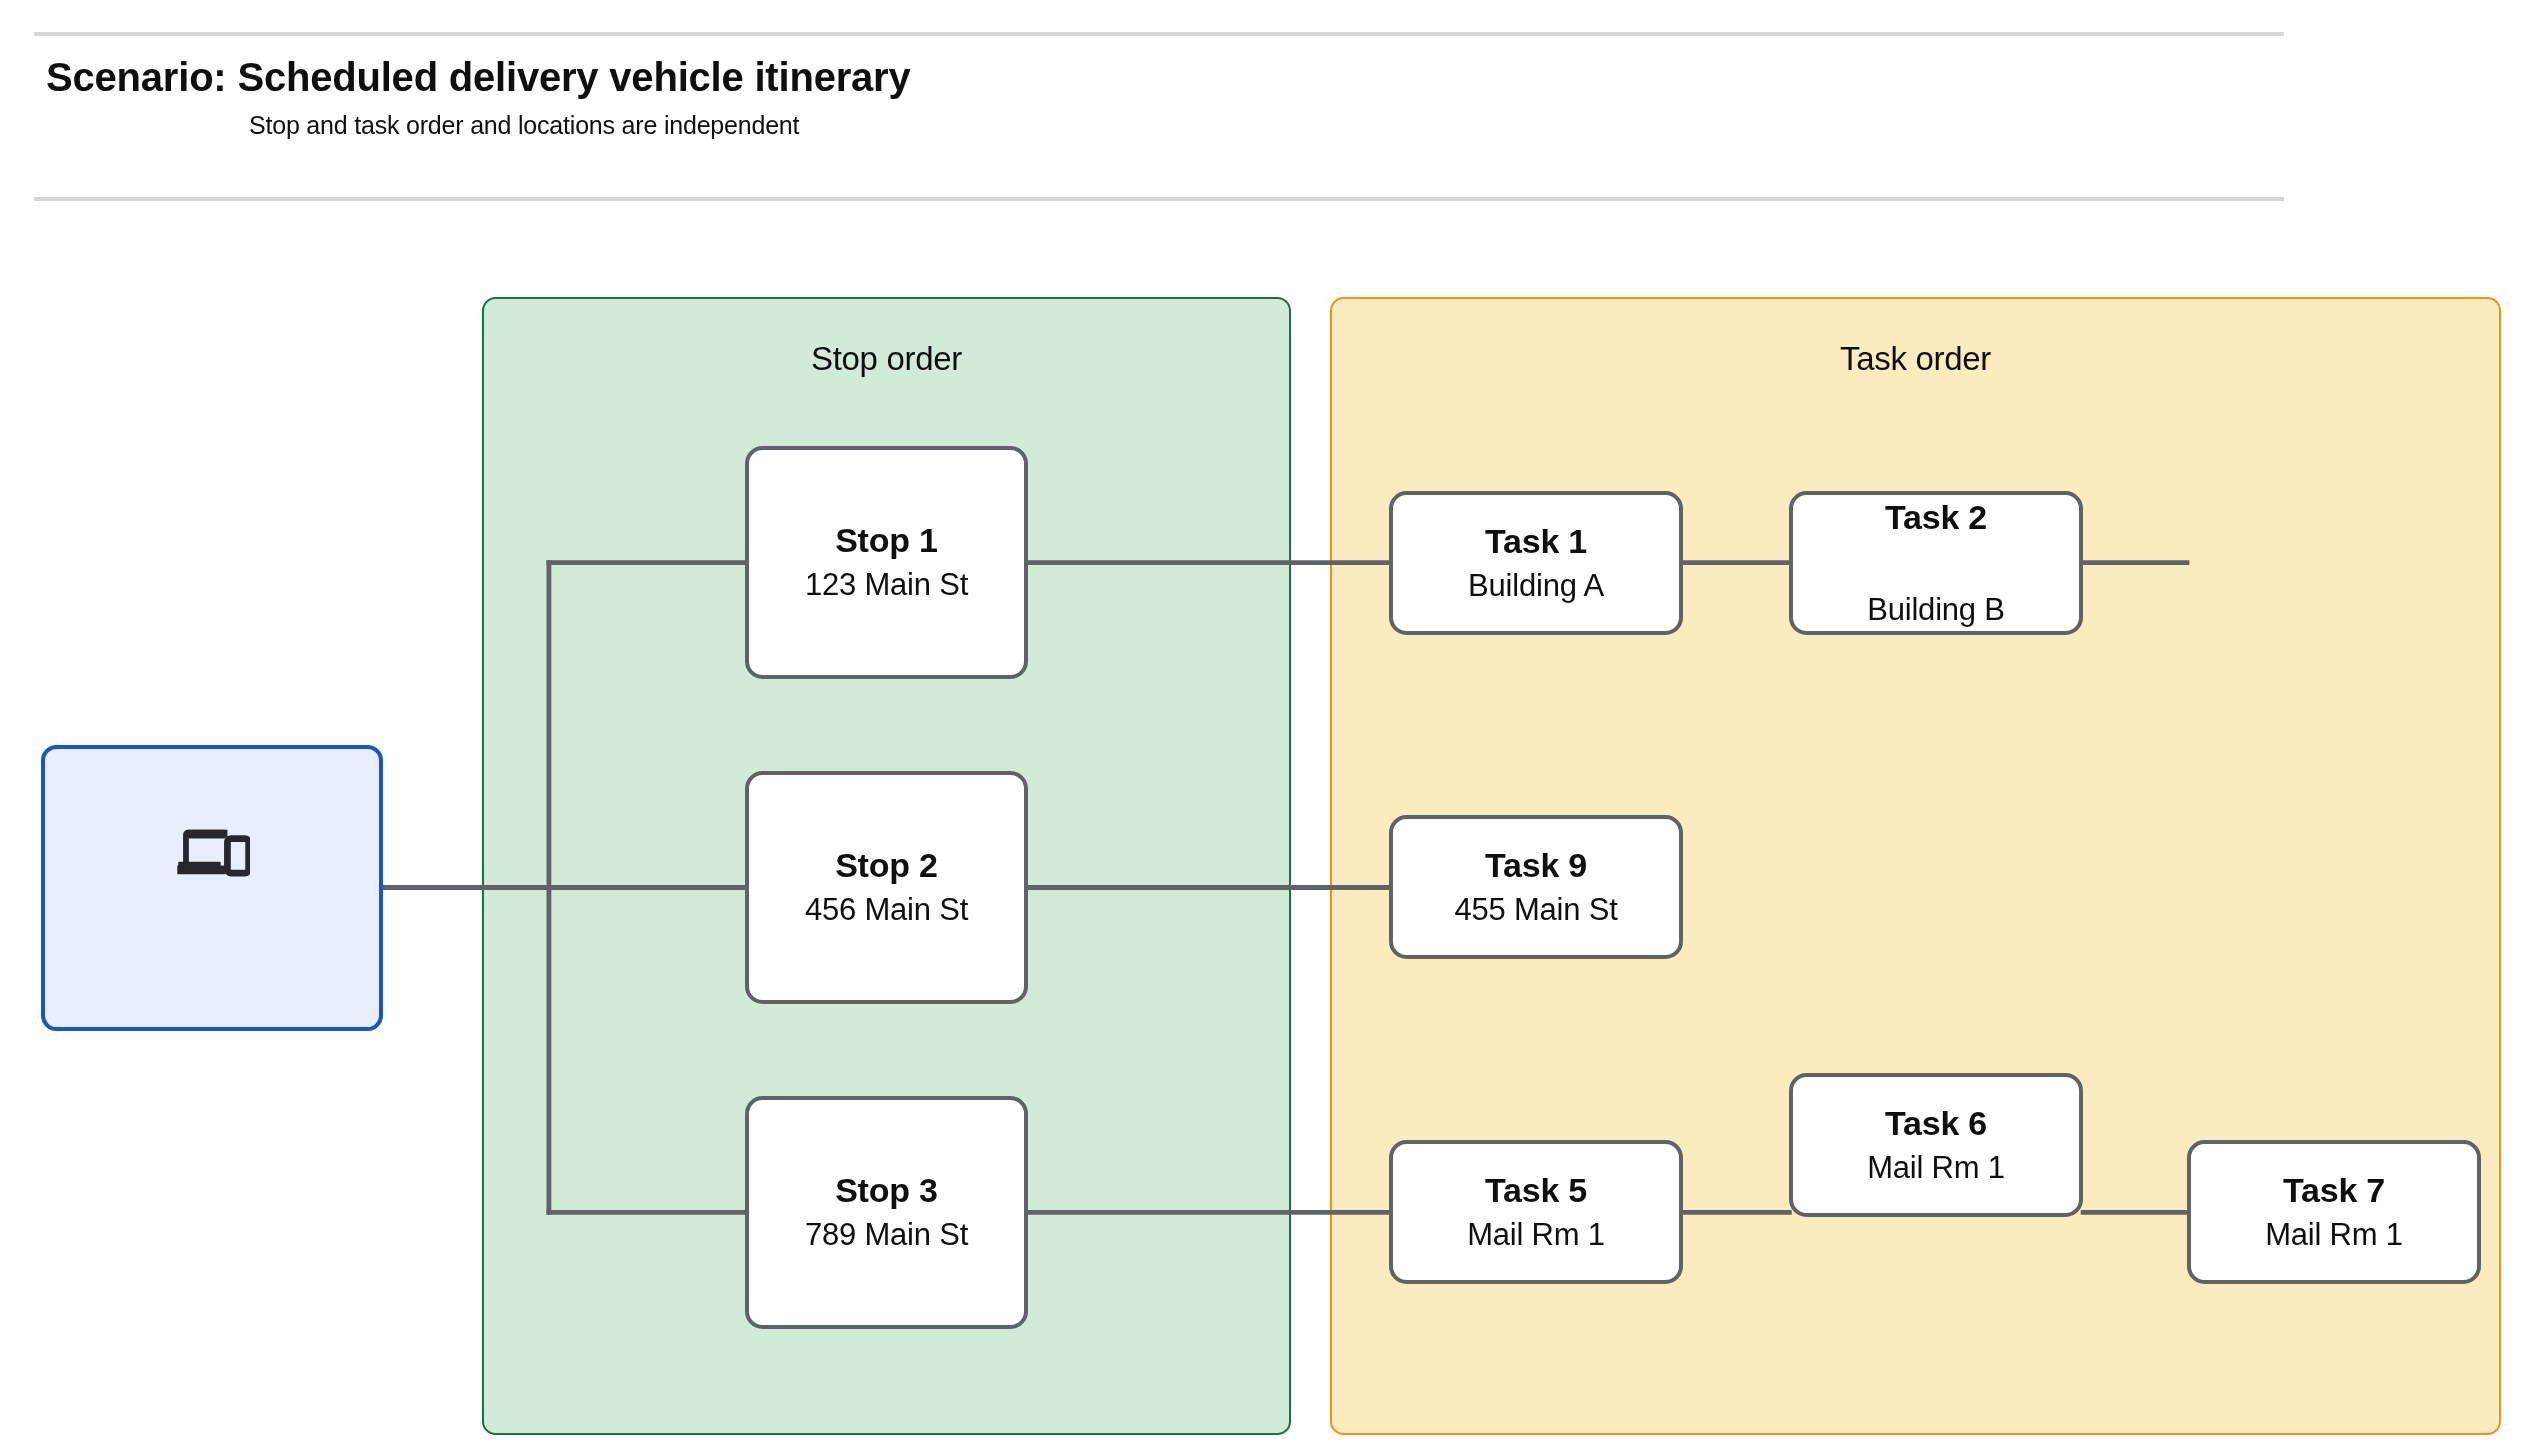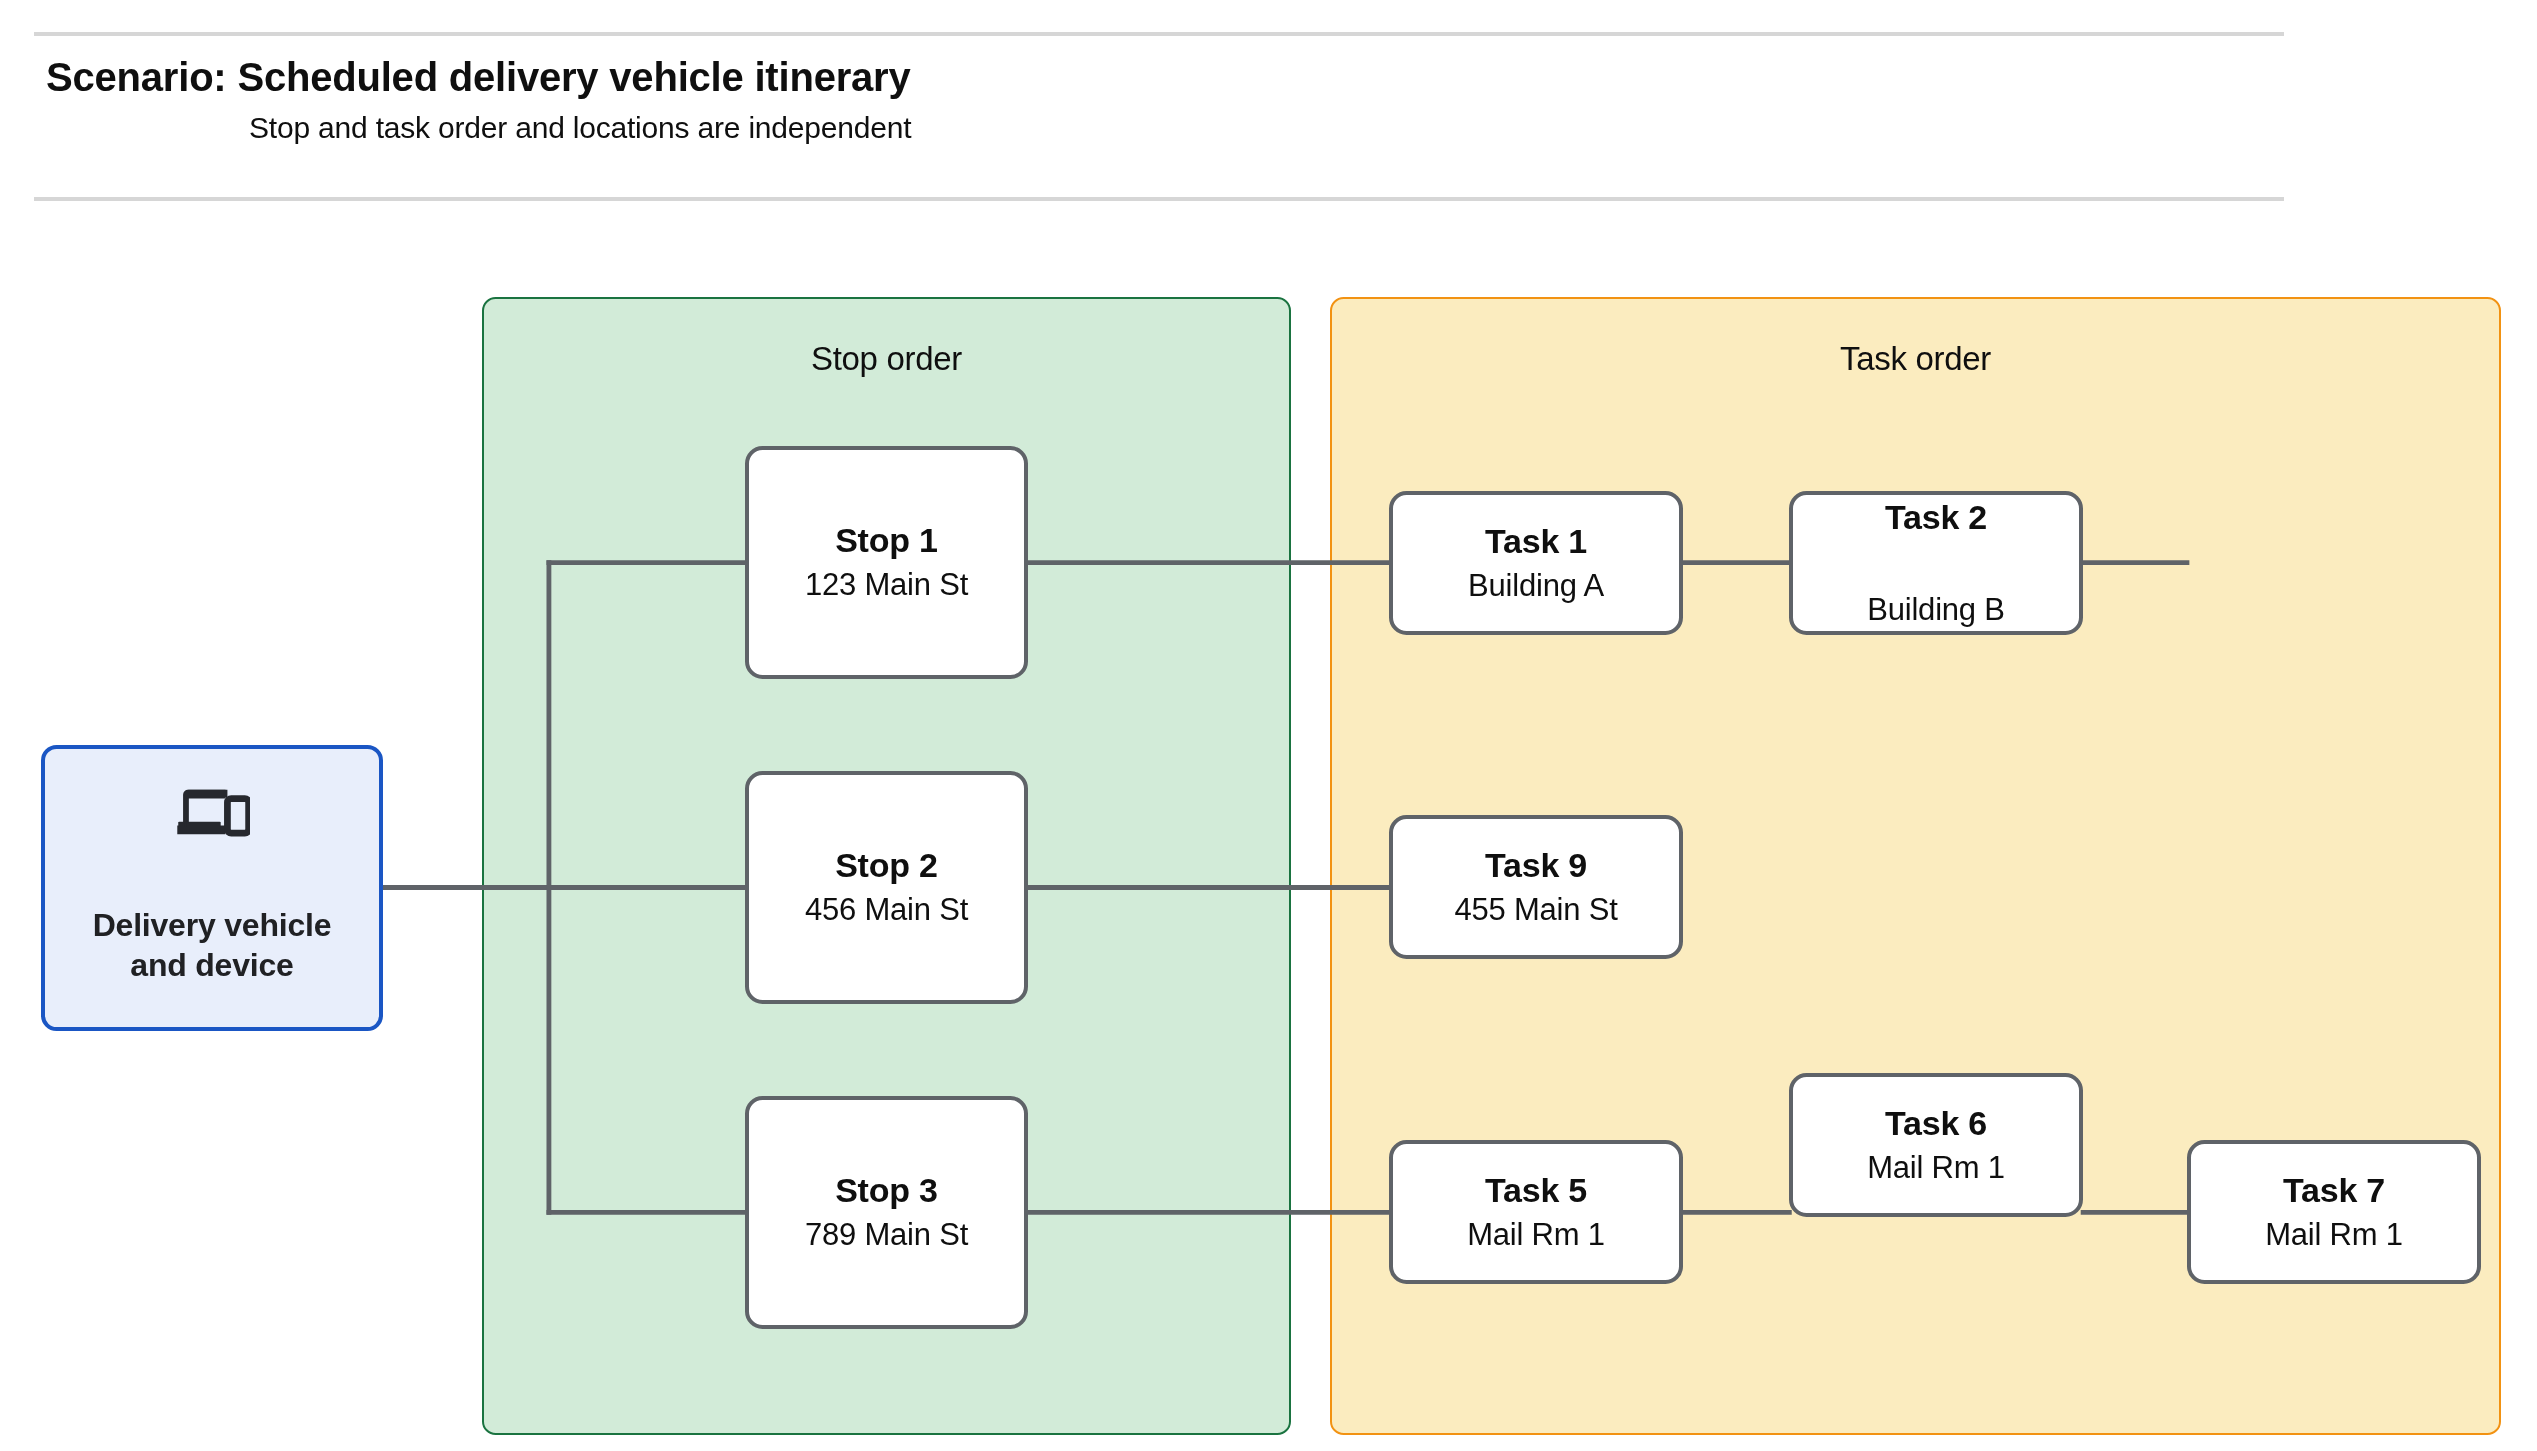--- a/index.html
+++ b/index.html
@@ -18,21 +18,21 @@
   #rule-top{top:32px;}
   #rule-bottom{top:197px;}
 
   #page-title{
     position:absolute;left:46px;top:55px;
     font-size:40px;font-weight:bold;letter-spacing:-0.2px;
     white-space:nowrap;color:#0f0f0f;
   }
   #page-subtitle{
     position:absolute;left:249px;top:111px;
-    font-size:30px;font-weight:normal;letter-spacing:-0.2px;
+    font-size:25px;font-weight:normal;letter-spacing:-0.2px;
     white-space:nowrap;color:#0f0f0f;
   }
 
   
   .panel{position:absolute;border-radius:13.6px;box-sizing:border-box;}
   #panel-stop{
     left:482px;top:297px;width:809px;height:1138px;
     background:#d2ebd8;border:2.9px solid #1a7340;
   }
   #panel-task{
@@ -133,24 +133,20 @@
 
   <div id="vehicle-node">
     <span id="vehicle-icon">
       <svg width="76" height="54" viewBox="0 0 78 56" xmlns="http://www.w3.org/2000/svg">
         <path d="M10 5 h44 v9 H16 v28 h38 v9 H4 v-9 h6 V10 a5 5 0 0 1 5 -5 z" fill="#26282e" transform="translate(-1,0)"></path>
         <rect x="4" y="38" width="44" height="11" rx="1" fill="#26282e"></rect>
         <path d="M10 10 a5 5 0 0 1 5 -5 h40 v8 H13 v30 h-3 z" fill="#26282e"></path>
         <rect x="55" y="14" width="22" height="36" rx="4" fill="none" stroke="#26282e" stroke-width="7"></rect>
       </svg>
     </span>
-    <span id="vehicle-label">
-      <span>Delivery vehicle</span><br>
-      <span>and device</span>
-    </span>
   </div>
 
   <div class="node stop-node" id="stop-1">
     <div class="ttl">Stop 1</div>
     <div class="sub">123 Main St</div>
   </div>
   <div class="node stop-node" id="stop-2">
     <div class="ttl">Stop 2</div>
     <div class="sub">456 Main St</div>
   </div>

